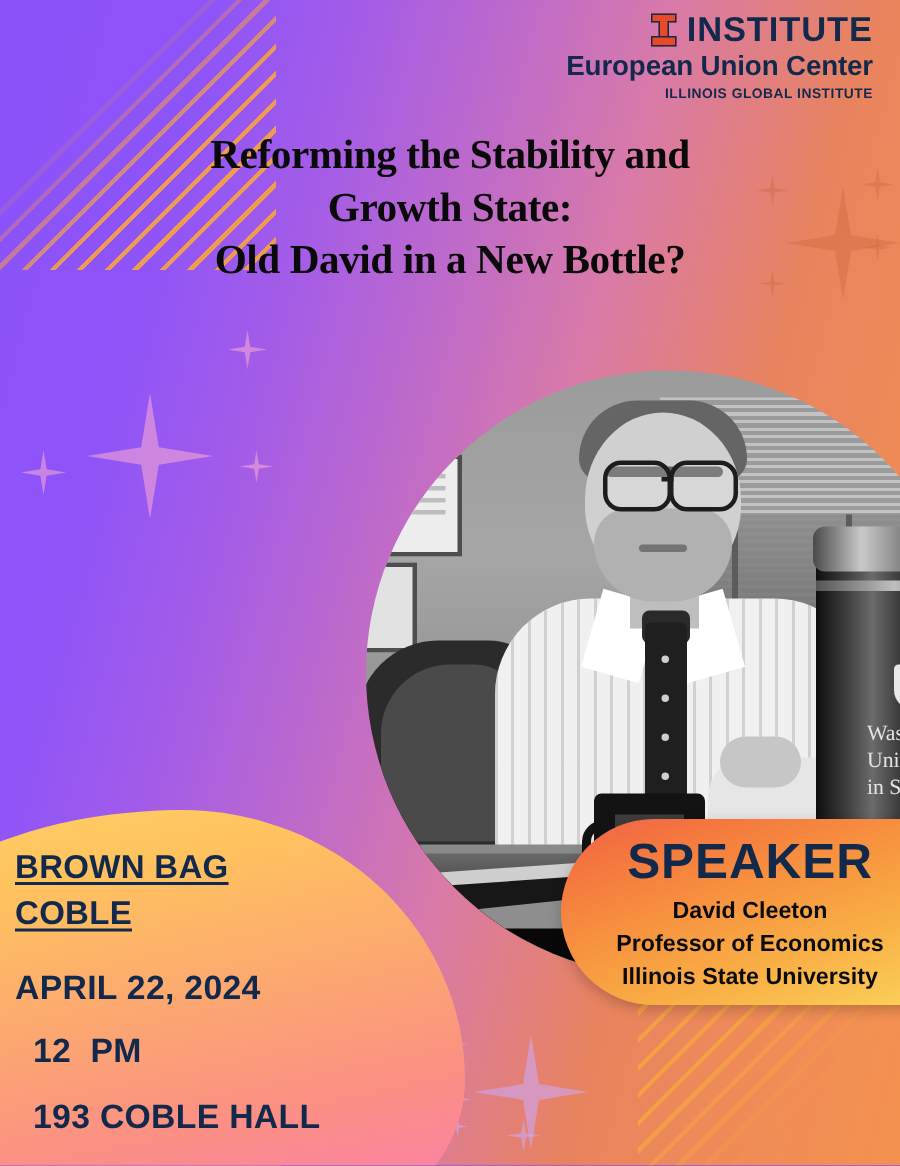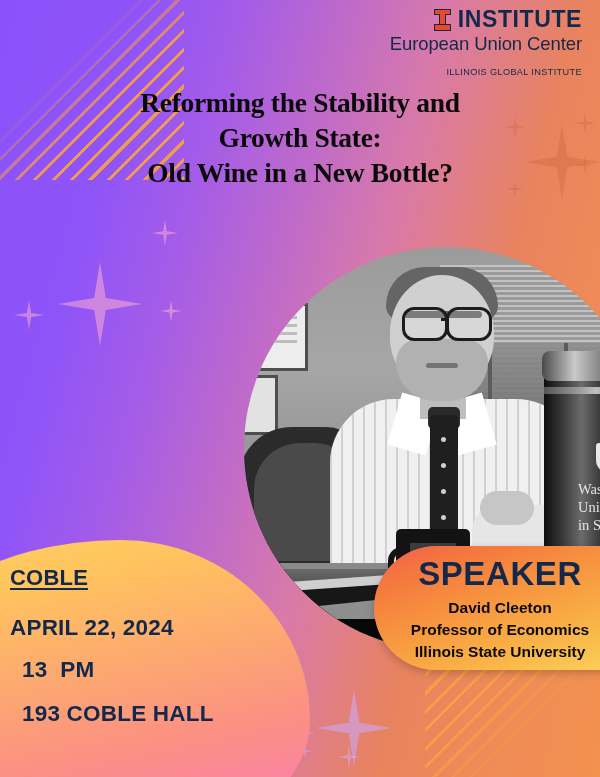--- a/index.html
+++ b/index.html
@@ -56,25 +56,25 @@
     width:17px;height:22px;position:relative;flex:none;
   }
   .block-i .bar{position:absolute;background:#e84a27;border:1.6px solid #13294b;box-sizing:border-box;}
   .block-i .top{left:0;top:0;width:17px;height:6.5px;}
   .block-i .mid{left:5px;top:5.4px;width:7px;height:11.6px;border-top:none;border-bottom:none;}
   .block-i .bot{left:0;bottom:0;width:17px;height:6.5px;}
   .logo-illinois{
     font-size:23px;font-weight:bold;letter-spacing:.6px;line-height:1;color:#13294b;
   }
   .logo-unit{
-    font-size:18.5px;font-weight:normal;line-height:1.18;margin-top:2px;color:#13294b;
+    font-size:18.5px;font-weight:bold;line-height:1.18;margin-top:2px;color:#13294b;
     letter-spacing:-.1px;
   }
   .logo-inst{
-    font-size:9.2px;font-weight:normal;letter-spacing:.35px;margin-top:12px;color:#13294b;
+    font-size:9.2px;font-weight:bold;letter-spacing:.35px;margin-top:2px;color:#13294b;
   }
 
   
   #title{
     position:absolute;left:30px;top:86px;width:540px;
     text-align:center;color:#0a0a0a;
     font-size:27.5px;font-weight:bold;line-height:1.27;
     letter-spacing:-.3px;
   }
   #title .ln{display:block;font-family:Liberation Serif, serif;}
@@ -268,29 +268,30 @@
       </span>
       <span class="logo-illinois">INSTITUTE</span>
     </div>
     <div class="logo-unit">European Union Center</div>
     <div class="logo-inst">ILLINOIS GLOBAL INSTITUTE</div>
   </div>
 
   <div id="title">
     <span class="ln">Reforming the Stability and</span>
     <span class="ln">Growth State:</span>
-    <span class="ln">Old Wine in a New Bottle?</span>
+    <span class="ln">Old David in a New Bottle?</span>
   </div>
 
   <div id="blob2"></div>
   <div id="blob"></div>
   <div id="event-info">
+    <div class="ev-head">BROWN BAG</div>
     <div class="ev-head">COBLE</div>
     <div class="ev-date">APRIL 22, 2024</div>
-    <div class="ev-time">13  PM</div>
+    <div class="ev-time">12  PM</div>
     <div class="ev-place">193 COBLE HALL</div>
   </div>
 
   <div id="speaker">
     <div class="sp-title">SPEAKER</div>
     <div class="sp-lines">
       <div>David Cleeton</div>
       <div>Professor of Economics</div>
       <div>Illinois State University</div>
     </div>

